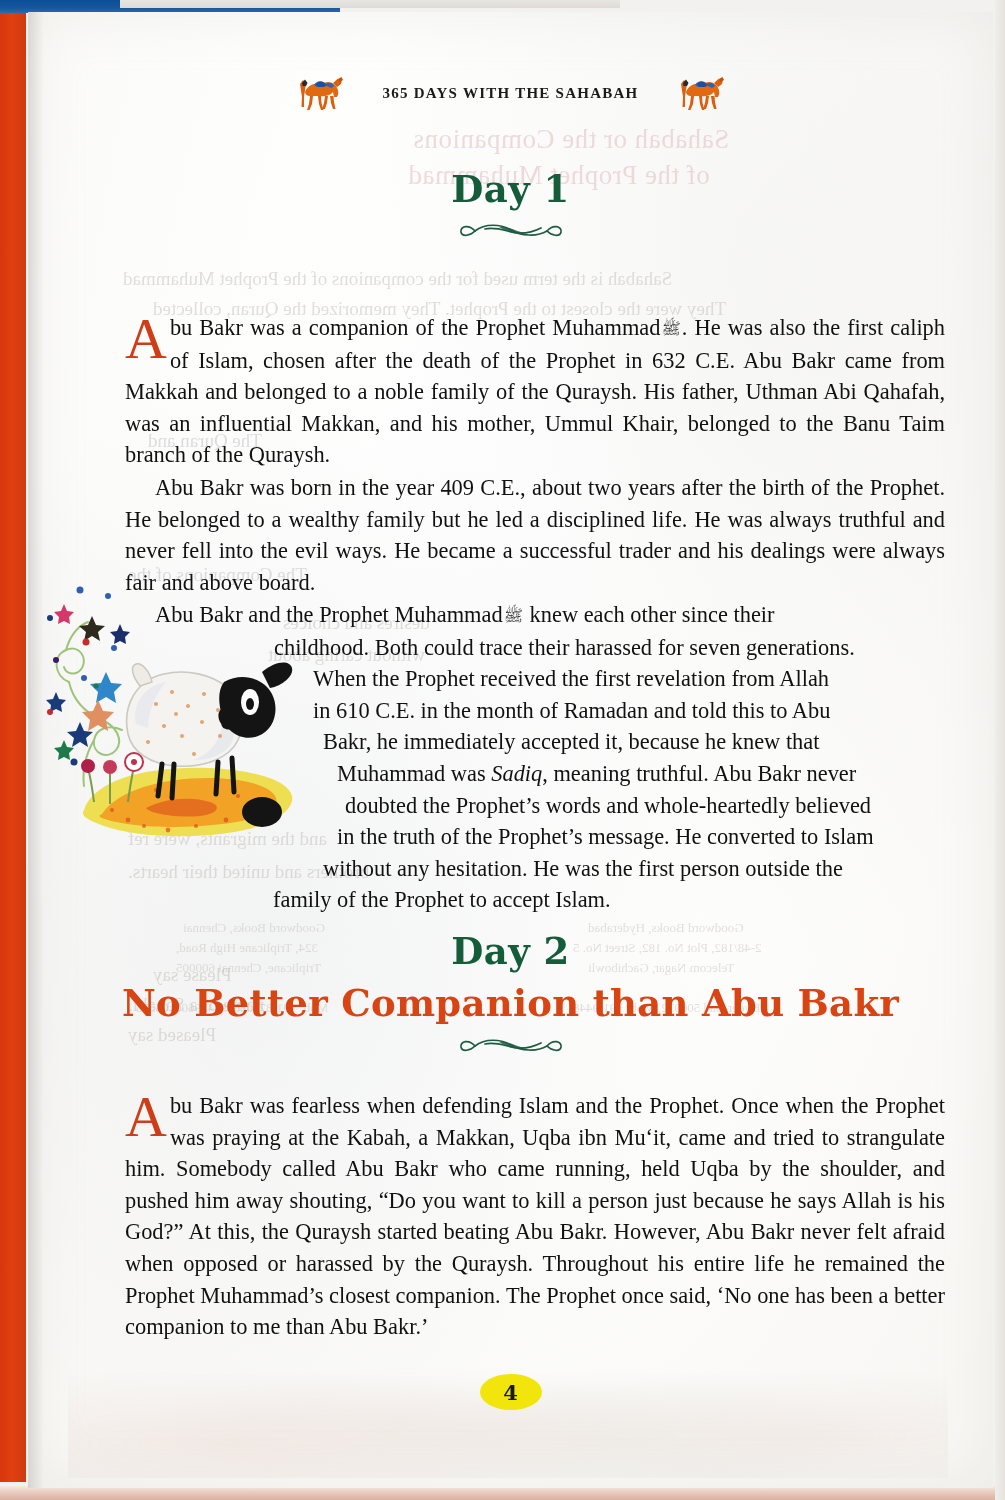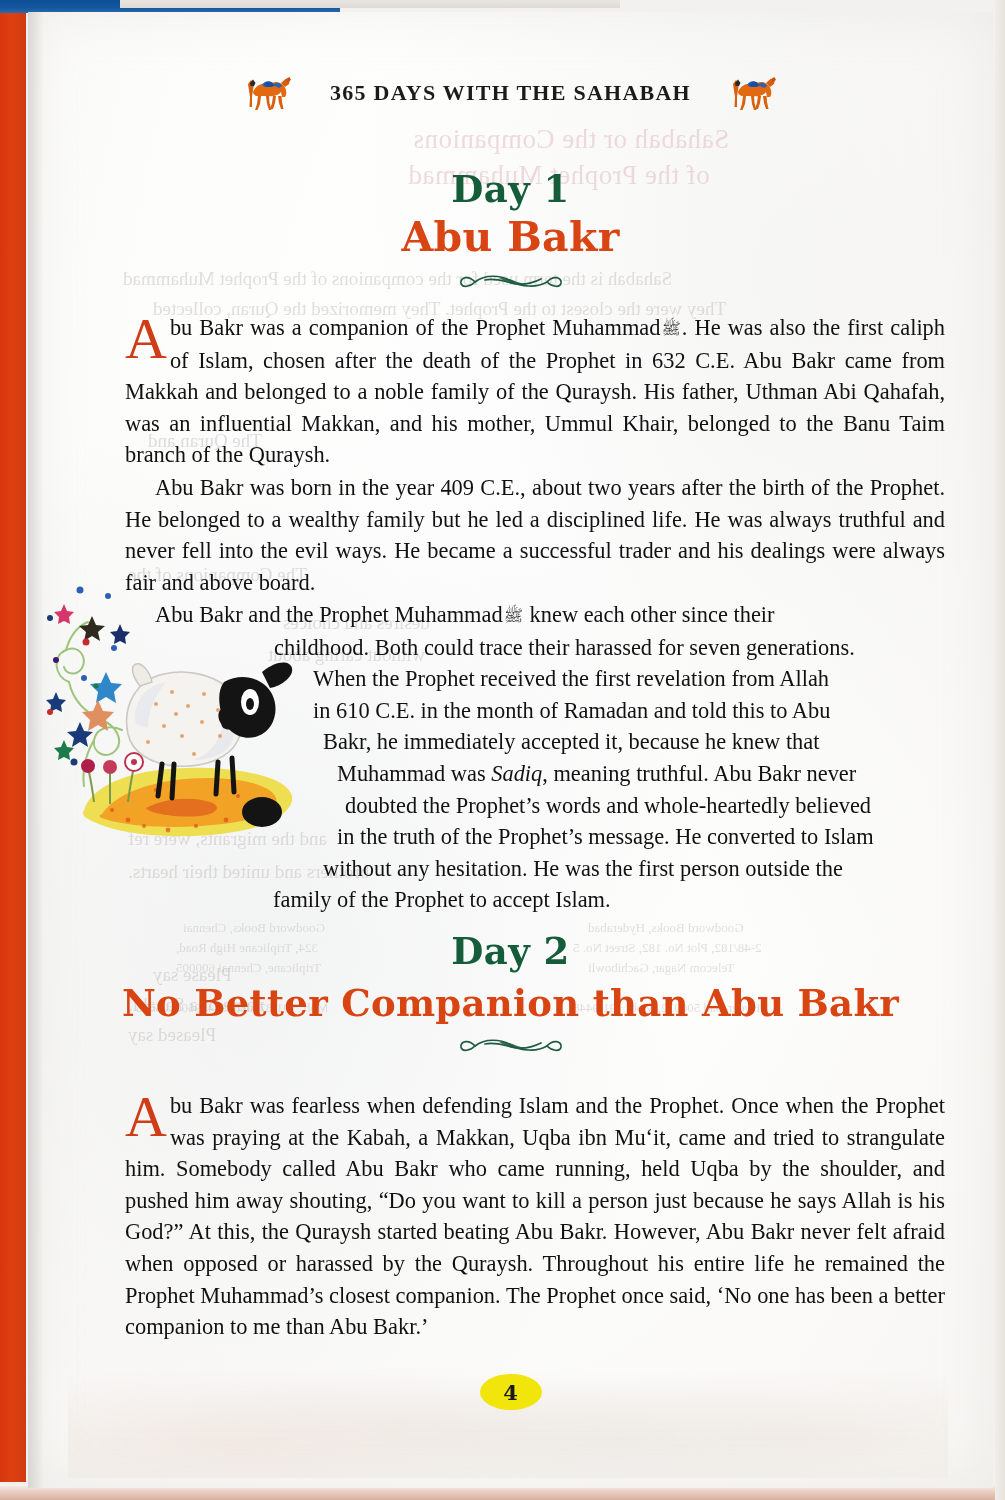--- a/index.html
+++ b/index.html
@@ -107,21 +107,21 @@
     position: absolute;
     left: 0; top: 58px;
     width: 965px;
     display: flex;
     align-items: center;
     justify-content: center;
     gap: 34px;
   }
   .runhead-text {
     font-family: "Liberation Serif", serif;
-    font-size: 22px;
+    font-size: 15px;
     font-weight: 700;
     letter-spacing: 1.25px;
     color: #1b1b1b;
     white-space: nowrap;
   }
   .camel { width: 56px; height: 46px; display: block; }
 
   
   .day-block { position: absolute; width: 965px; text-align: center; }
   .day-label {
@@ -275,21 +275,20 @@
         <path d="M46 9 L49.5 7 L51 10 L47.5 12 Z" fill="#c45309"></path>
         <path d="M18 26 L17 34 L15 40 L17.5 40 L20 34 L21 26 Z" fill="#d8600f"></path>
         <path d="M26 26 L27 34 L29 40 L31.5 40 L29.5 33 L29 26 Z" fill="#d8600f"></path>
         <path d="M38 26 L39 33 L41 39 L43.5 39 L42 32 L41.5 26 Z" fill="#d8600f"></path>
         <path d="M33 26 L32 33 L30 39 L33 39 L35 33 L36 26 Z" fill="#d8600f"></path>
       </svg>
     </div>
 
     <div class="day-block" style="top:138px;margin-top:20px;">
       <div class="day-label">Day 1</div>
-      <div class="day-title title-1">Abu Bakr</div>
       <svg class="flourish" width="112" height="26" viewBox="0 0 112 26">
         <g fill="none" stroke="#1d5c41" stroke-width="1.7" stroke-linecap="round">
           <path d="M20 13 C14 6, 5 8, 6 14 C7 19, 15 18, 20 13 Z"></path>
           <path d="M20 13 C30 5, 46 6, 56 12 C66 18, 82 19, 92 13"></path>
           <path d="M92 13 C98 6, 107 8, 106 14 C105 19, 97 18, 92 13 Z"></path>
           <path d="M30 11 C42 8, 52 14, 62 15 C72 16, 80 13, 86 10"></path>
         </g>
         <path d="M44 9 C54 8, 62 14, 70 15 C62 17, 52 14, 44 9 Z" fill="#1d5c41" opacity=".85"></path>
       </svg>
     </div>

